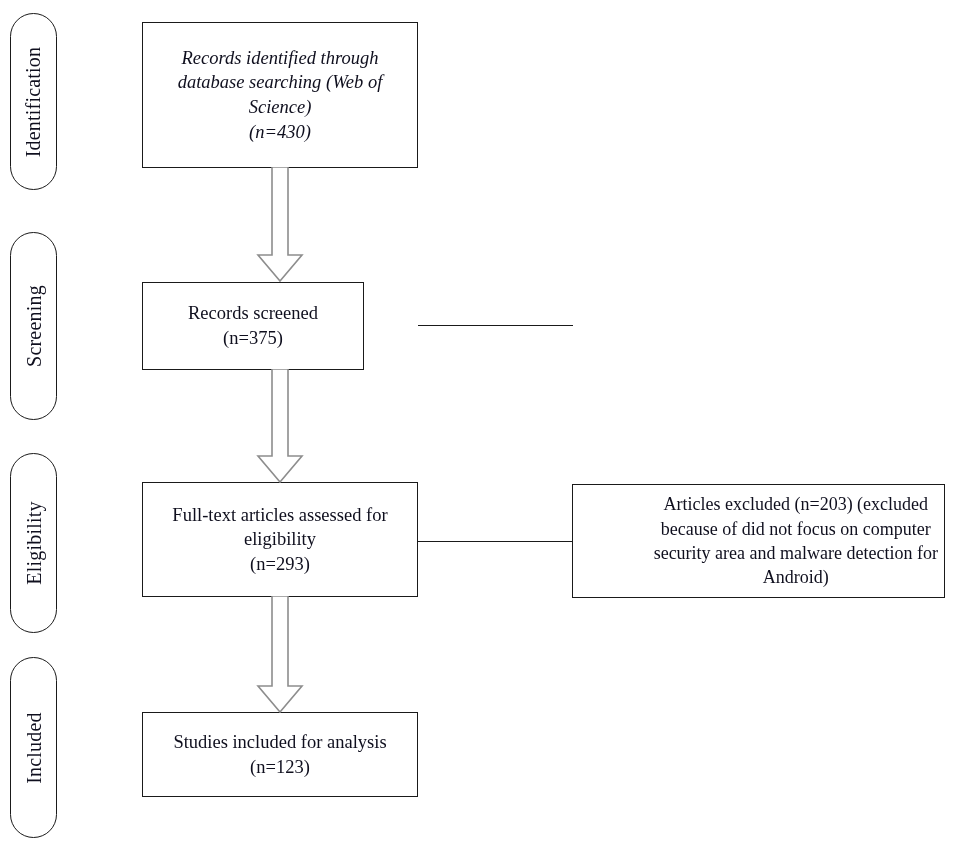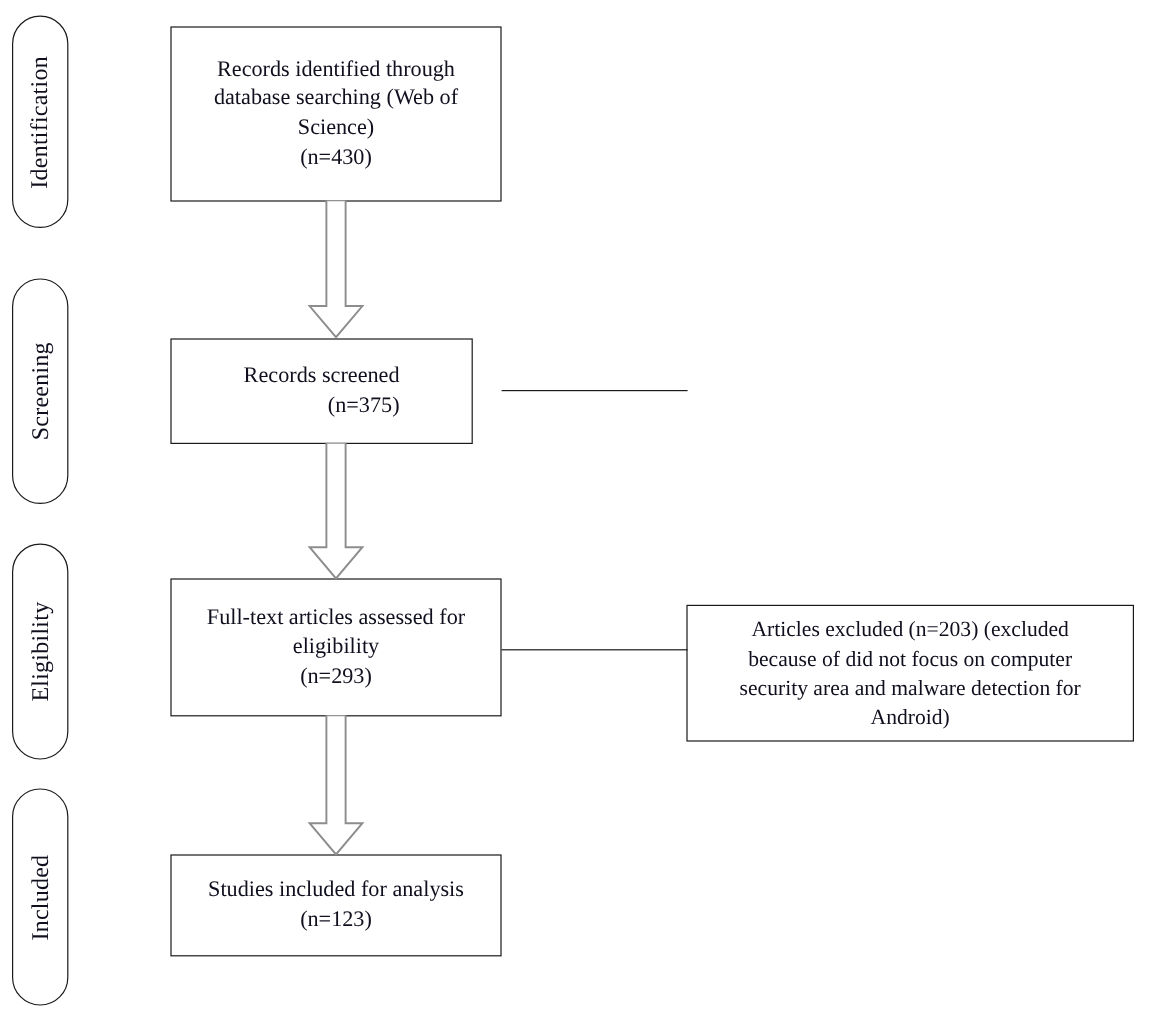--- a/index.html
+++ b/index.html
@@ -97,45 +97,45 @@
   </div>
 
   <div class="stage-pill" style="top:453px; height:180px;">
     <span class="stage-label">Eligibility</span>
   </div>
 
   <div class="stage-pill" style="top:657px; height:181px;">
     <span class="stage-label">Included</span>
   </div>
 
-  <div class="box" style="left:142px; top:22px; width:276px; height:146px;">
+  <div class="box" style="left:142px; top:22px; width:276px; height:146px;font-style:italic;">
     <span class="box-text">Records identified through
 database searching (Web of
 Science)
 (n=430)</span>
   </div>
 
-  <div class="box" style="left:142px; top:282px; width:252px; height:88px;text-align:right;">
+  <div class="box" style="left:142px; top:282px; width:222px; height:88px;">
     <span class="box-text">Records screened
 (n=375)</span>
   </div>
 
   <div class="box" style="left:142px; top:482px; width:276px; height:115px;">
     <span class="box-text">Full-text articles assessed for
 eligibility
 (n=293)</span>
   </div>
 
   <div class="box" style="left:142px; top:712px; width:276px; height:85px;align-items:center;">
     <span class="box-text">Studies included for analysis
 (n=123)</span>
   </div>
 
 
-  <div class="box side-box" style="left:572px; top:504px; width:373px; height:114px;">
+  <div class="box side-box" style="left:572px; top:484px; width:373px; height:114px;justify-content:flex-end;">
     <span class="box-text">Articles excluded (n=203) (excluded
 because of did not focus on computer
 security area and malware detection for
 Android)</span>
   </div>
 
   <div class="block-arrow" style="top:167px; height:116px;">
     <svg viewBox="0 0 48 116" preserveAspectRatio="none">
       <polygon points="16,0 32,0 32,88 46,88 24,114 2,88 16,88"></polygon>
     </svg>

